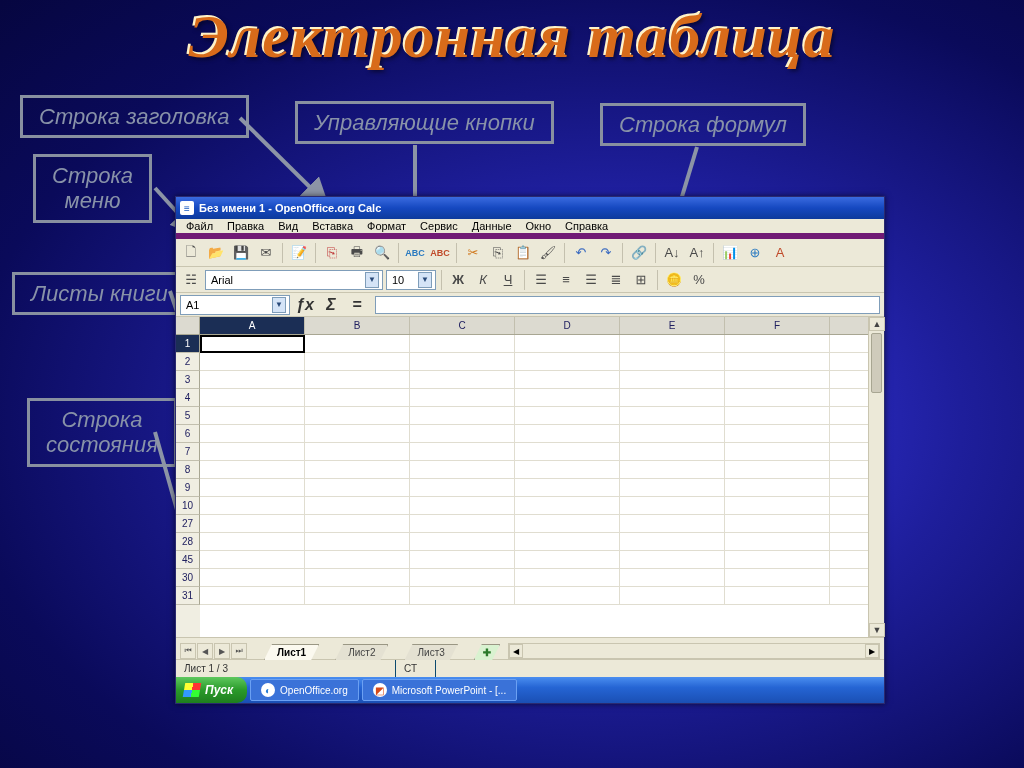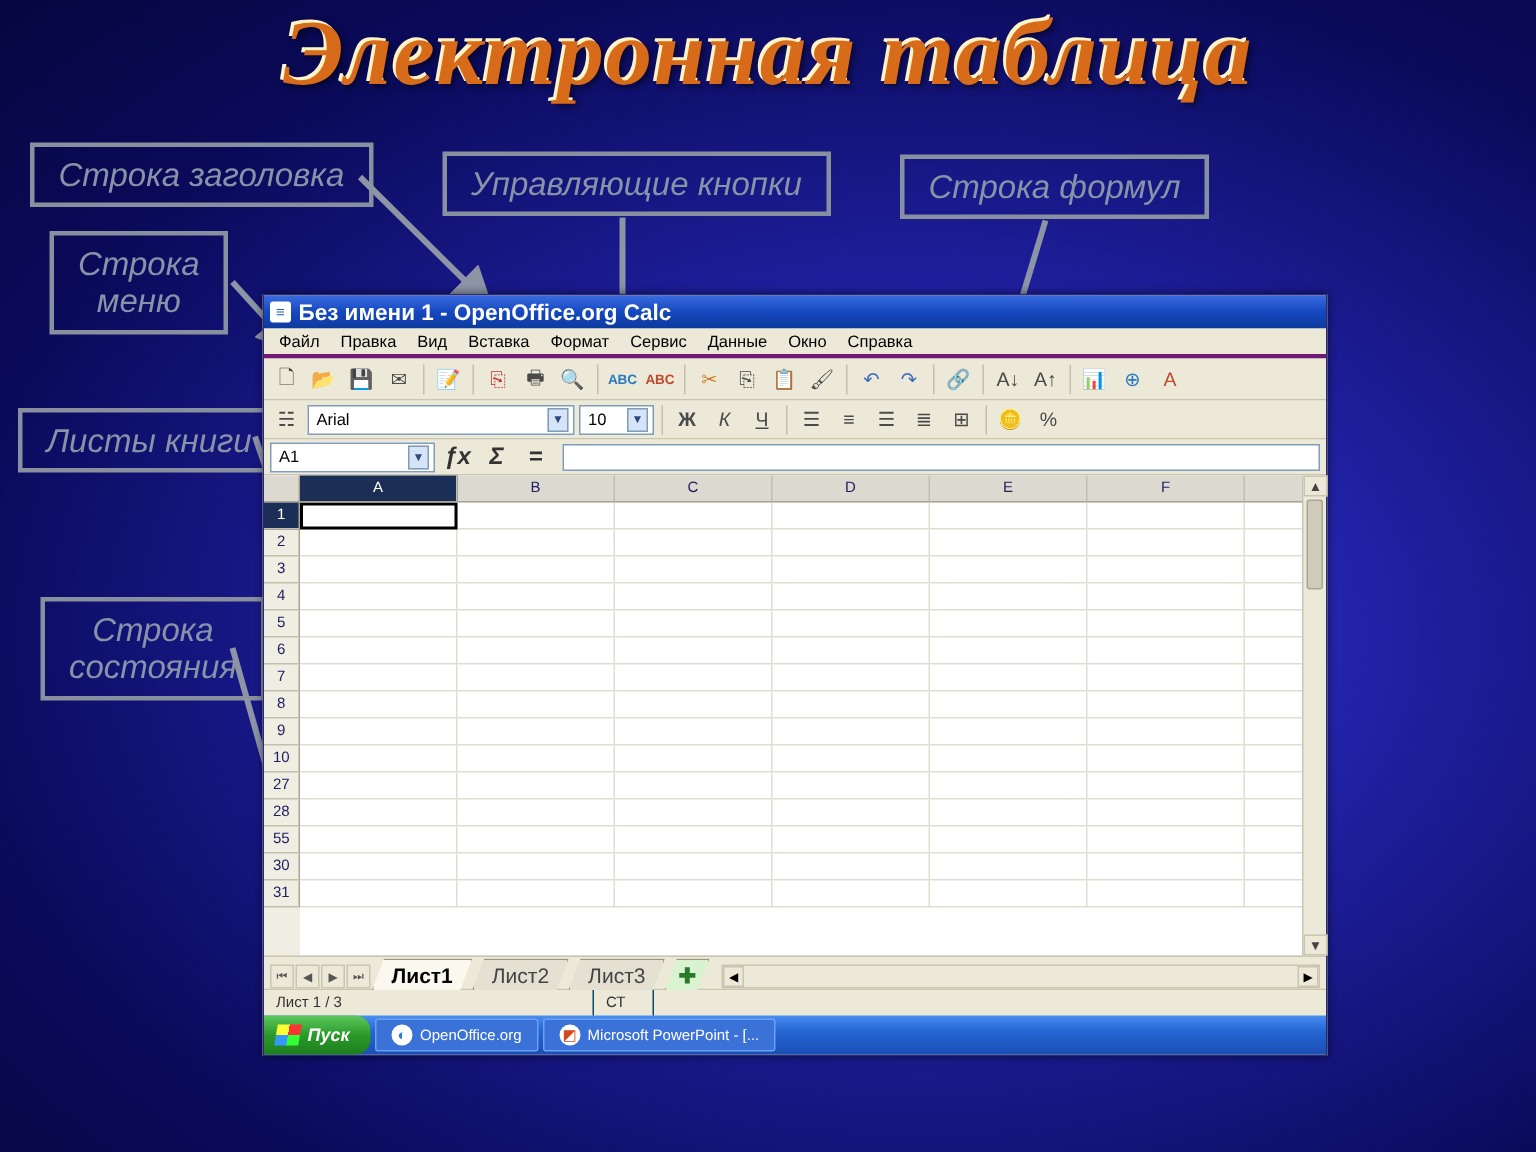--- a/index.html
+++ b/index.html
@@ -36,22 +36,22 @@
     box-shadow: 0 0 6px rgba(0,0,0,.6);
     font-family: Tahoma, Arial, sans-serif; font-size: 11px; color:#000;
   }
   .titlebar {
     height: 22px;
     background: linear-gradient(#3a6be0, #1548c0 50%, #0d3a9c);
     color:#fff; display:flex; align-items:center; padding:0 4px; gap:5px;
   }
   .titlebar .appicon { width:14px; height:14px; background:#fff; border-radius:2px;
     display:flex; align-items:center; justify-content:center; color:#1a5ac0; font-weight:bold; font-size:10px;}
-  .titlebar .ttl { font-weight:bold; font-size:15px; }
-  .menubar { height:20px; background:#ece9d8; border-bottom:3px solid #701a75;
+  .titlebar .ttl { font-weight:bold; font-size:11px; }
+  .menubar { height:20px; background:#ece9d8; border-bottom:6px solid #701a75;
     display:flex; align-items:center; padding:0 4px; gap:2px; }
   .menubar span { padding:2px 6px; cursor:default; }
   .toolbar { height:28px; background:#ece9d8; border-bottom:1px solid #c9c5b0;
     display:flex; align-items:center; padding:2px 4px; gap:3px; }
   .tbrow2 { height:26px; }
   .tbtn {
     width:22px; height:22px; border:1px solid transparent; border-radius:2px;
     display:flex; align-items:center; justify-content:center; font-size:13px;
     color:#4a4a4a; background:transparent;
   }
@@ -94,22 +94,23 @@
   .vscroll .arr{ position:absolute; left:0; width:16px; height:14px; background:#ece9d8;
     display:flex; align-items:center; justify-content:center; font-size:9px; color:#444;
     border:1px solid #c9c5b0;}
   .vscroll .arr.up{ top:0;} .vscroll .arr.dn{ bottom:0;}
 
   .sheettabs { height:22px; background:#ece9d8; border-top:1px solid #c9c5b0;
     display:flex; align-items:flex-end; padding:0 4px; gap:0; position:relative;}
   .navbtn { width:16px; height:16px; border:1px solid #c9c5b0; background:#ece9d8;
     display:flex; align-items:center; justify-content:center; font-size:8px; color:#555; margin-right:1px;}
   .tab { padding:2px 12px 2px 12px; background:#fbf9ef; border:1px solid #9a9784;
-    border-bottom:none; font-size:14px; font-weight:bold; position:relative; top:1px;
+    border-bottom:none; font-size:10px; font-weight:bold; position:relative; top:1px;
     clip-path: polygon(8px 0, 100% 0, calc(100% - 8px) 100%, 0 100%);
+    margin-left: 16px;
   }
   .tab.inactive{ background:#e4e1d2; font-weight:normal; color:#444;}
   .tab.plus{ background:#d9f2d0; color:#2a7a2a; font-weight:bold; padding:2px 8px;}
   .hscroll{ flex:1; height:16px; background:#ece9d8; border:1px solid #c9c5b0; margin-left:8px;
     position:relative;}
   .hscroll .arr{ position:absolute; top:0; width:14px; height:14px; background:#ece9d8;
     border:1px solid #c9c5b0; display:flex; align-items:center; justify-content:center; font-size:8px;}
   .hscroll .arr.l{left:0;} .hscroll .arr.r{right:0;}
 
   .status { height:18px; background:#ece9d8; border-top:1px solid #c9c5b0;
@@ -268,21 +269,21 @@
         <div class="rowhead">3</div>
         <div class="rowhead">4</div>
         <div class="rowhead">5</div>
         <div class="rowhead">6</div>
         <div class="rowhead">7</div>
         <div class="rowhead">8</div>
         <div class="rowhead">9</div>
         <div class="rowhead">10</div>
         <div class="rowhead">27</div>
         <div class="rowhead">28</div>
-        <div class="rowhead">55</div>
+        <div class="rowhead">45</div>
         <div class="rowhead">30</div>
         <div class="rowhead">31</div>
       </div>
     <div class="cells" id="cells">
       <div class="selbox"></div>
     <div class="crow">
           <div class="cell"></div>
           <div class="cell"></div>
           <div class="cell"></div>
           <div class="cell"></div>

